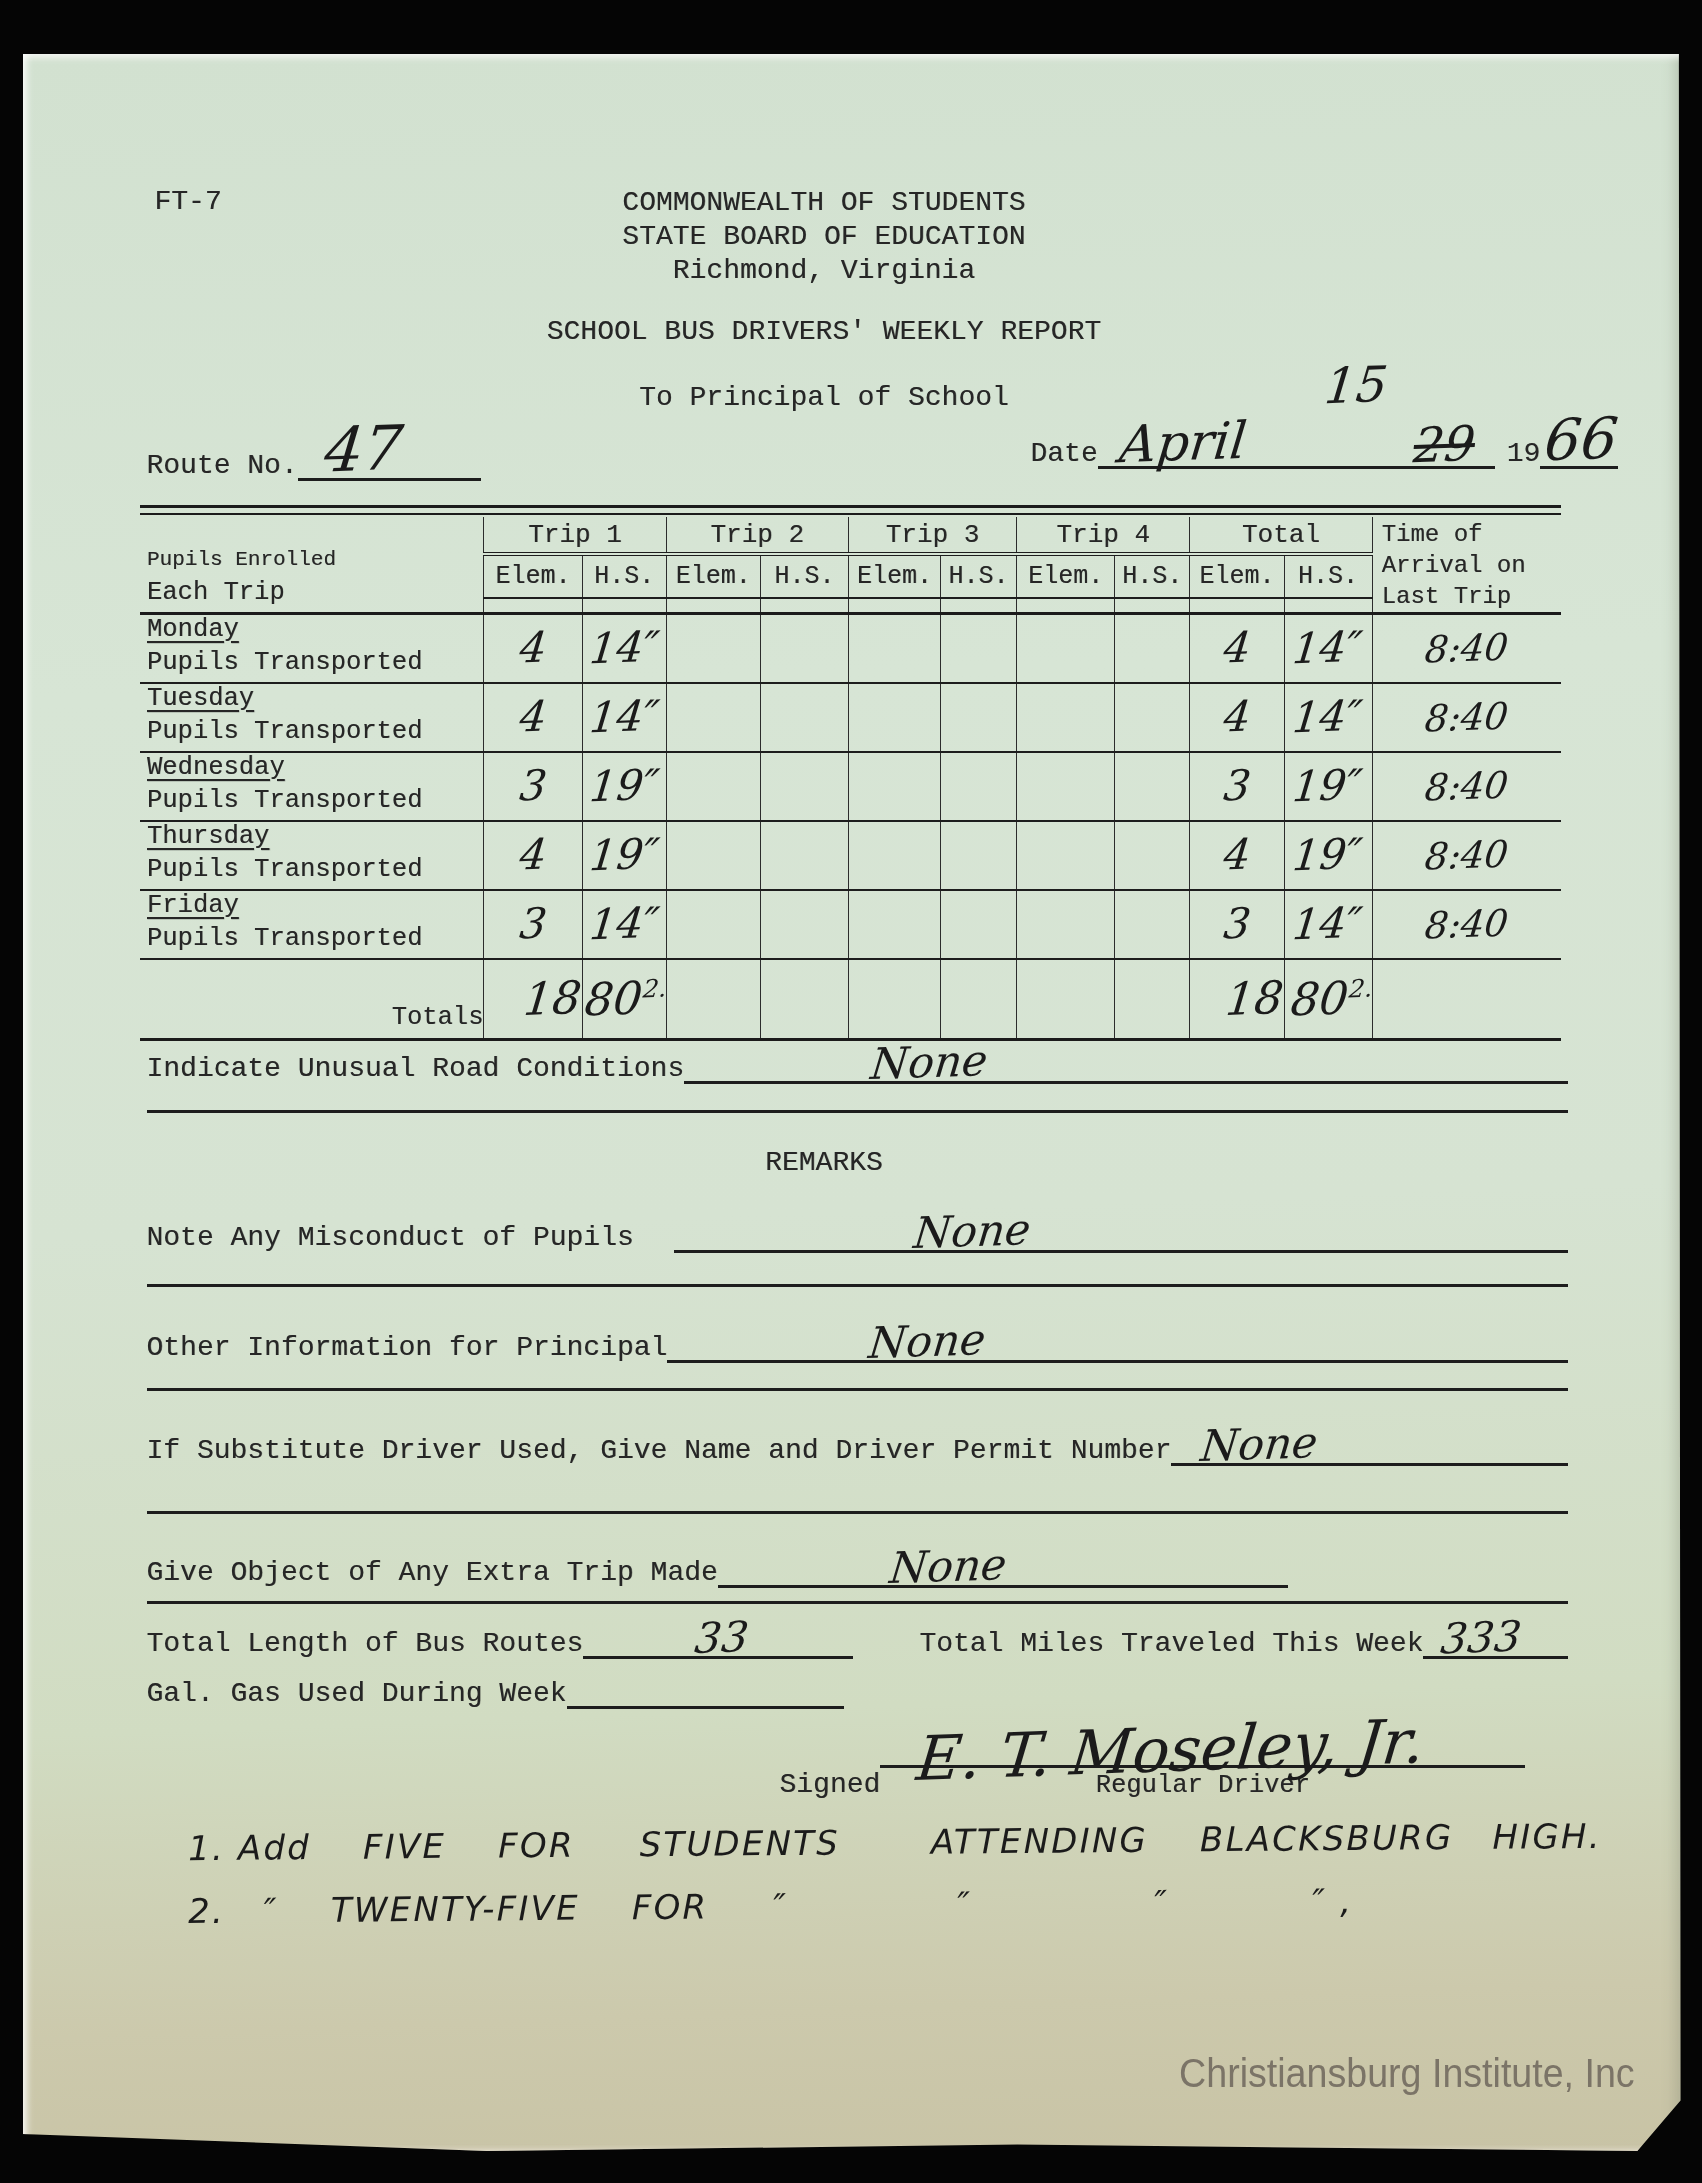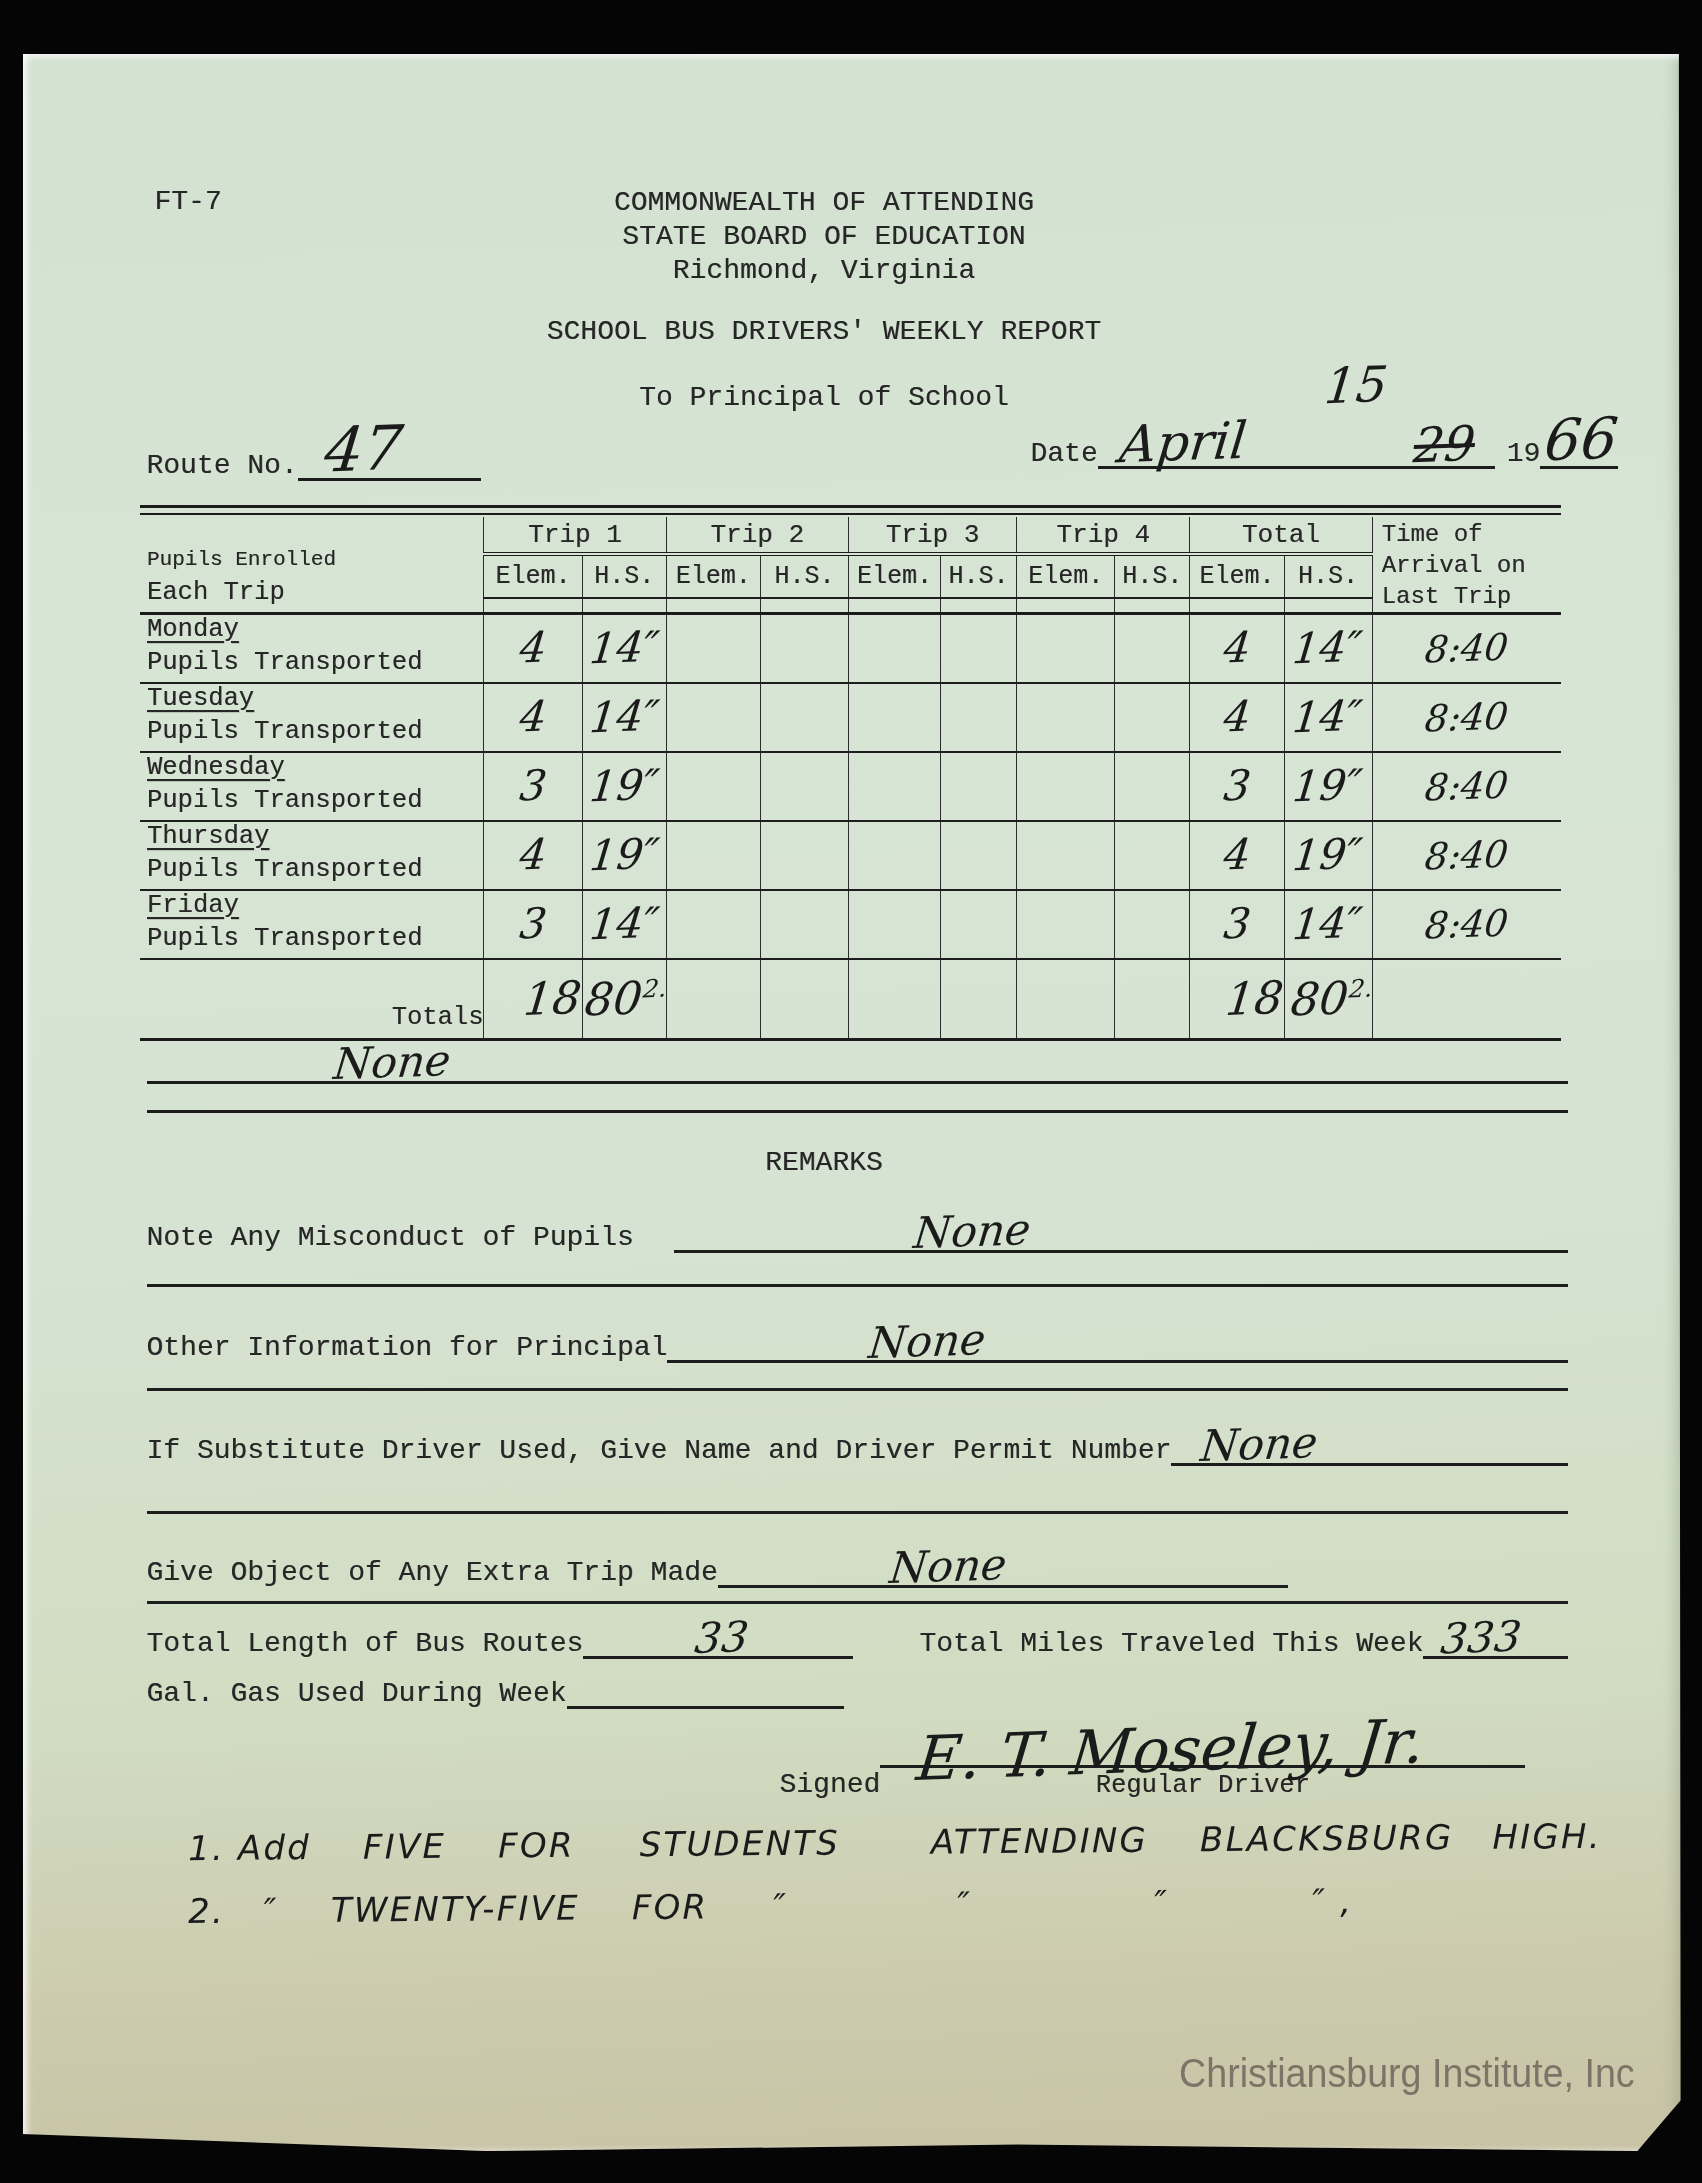--- a/index.html
+++ b/index.html
@@ -64,21 +64,21 @@
              font-size:40px;color:#7b7467;transform:scaleX(.94);transform-origin:right;}
   .strike{text-decoration:line-through;text-decoration-thickness:3.7px;}
 </style>
 </head>
 <body>
 
 <div id="paper">
 
   <div class="typed abs" style="left:132px;top:132px;">FT-7</div>
   <div class="center-wrap" style="top:132px;line-height:34px;">
-    <div class="typed">COMMONWEALTH OF ATTENDING</div>
+    <div class="typed">COMMONWEALTH OF STUDENTS</div>
     <div class="typed">STATE BOARD OF EDUCATION</div>
     <div class="typed">Richmond, Virginia</div>
   </div>
   <div class="center-wrap" style="top:262px;">
     <span class="typed">SCHOOL BUS DRIVERS' WEEKLY REPORT</span>
   </div>
   <div class="center-wrap" style="top:328px;">
     <span class="typed">To Principal of School</span>
   </div>
 
@@ -263,20 +263,21 @@
       <td class="v mid"></td>
           <td class="v mid"></td>
       <td class="v mid"><span class="hand hv" style="font-size:45px;">18</span></td>
       <td class="v mid"><span class="hand hv" style="font-size:45px;"><span>80</span><sup>2.</sup></span></td>
       <td class="v"></td>
     </tr>
   </tbody>
     </table>
 
   <div class="fieldrow" style="left:124px;top:981px;height:49px;width:1421px;">
+    <span class="typed">Indicate Unusual Road Conditions</span>
     <span class="ansline" style="flex:1;">
       <span class="hand" style="font-size:43px;margin-left:187px;">None</span>
     </span>
   </div>
 
   <div class="rule" style="top:1056px;"></div>
 
   <div class="center-wrap" style="top:1093px;">
     <span class="typed">REMARKS</span>
   </div>

